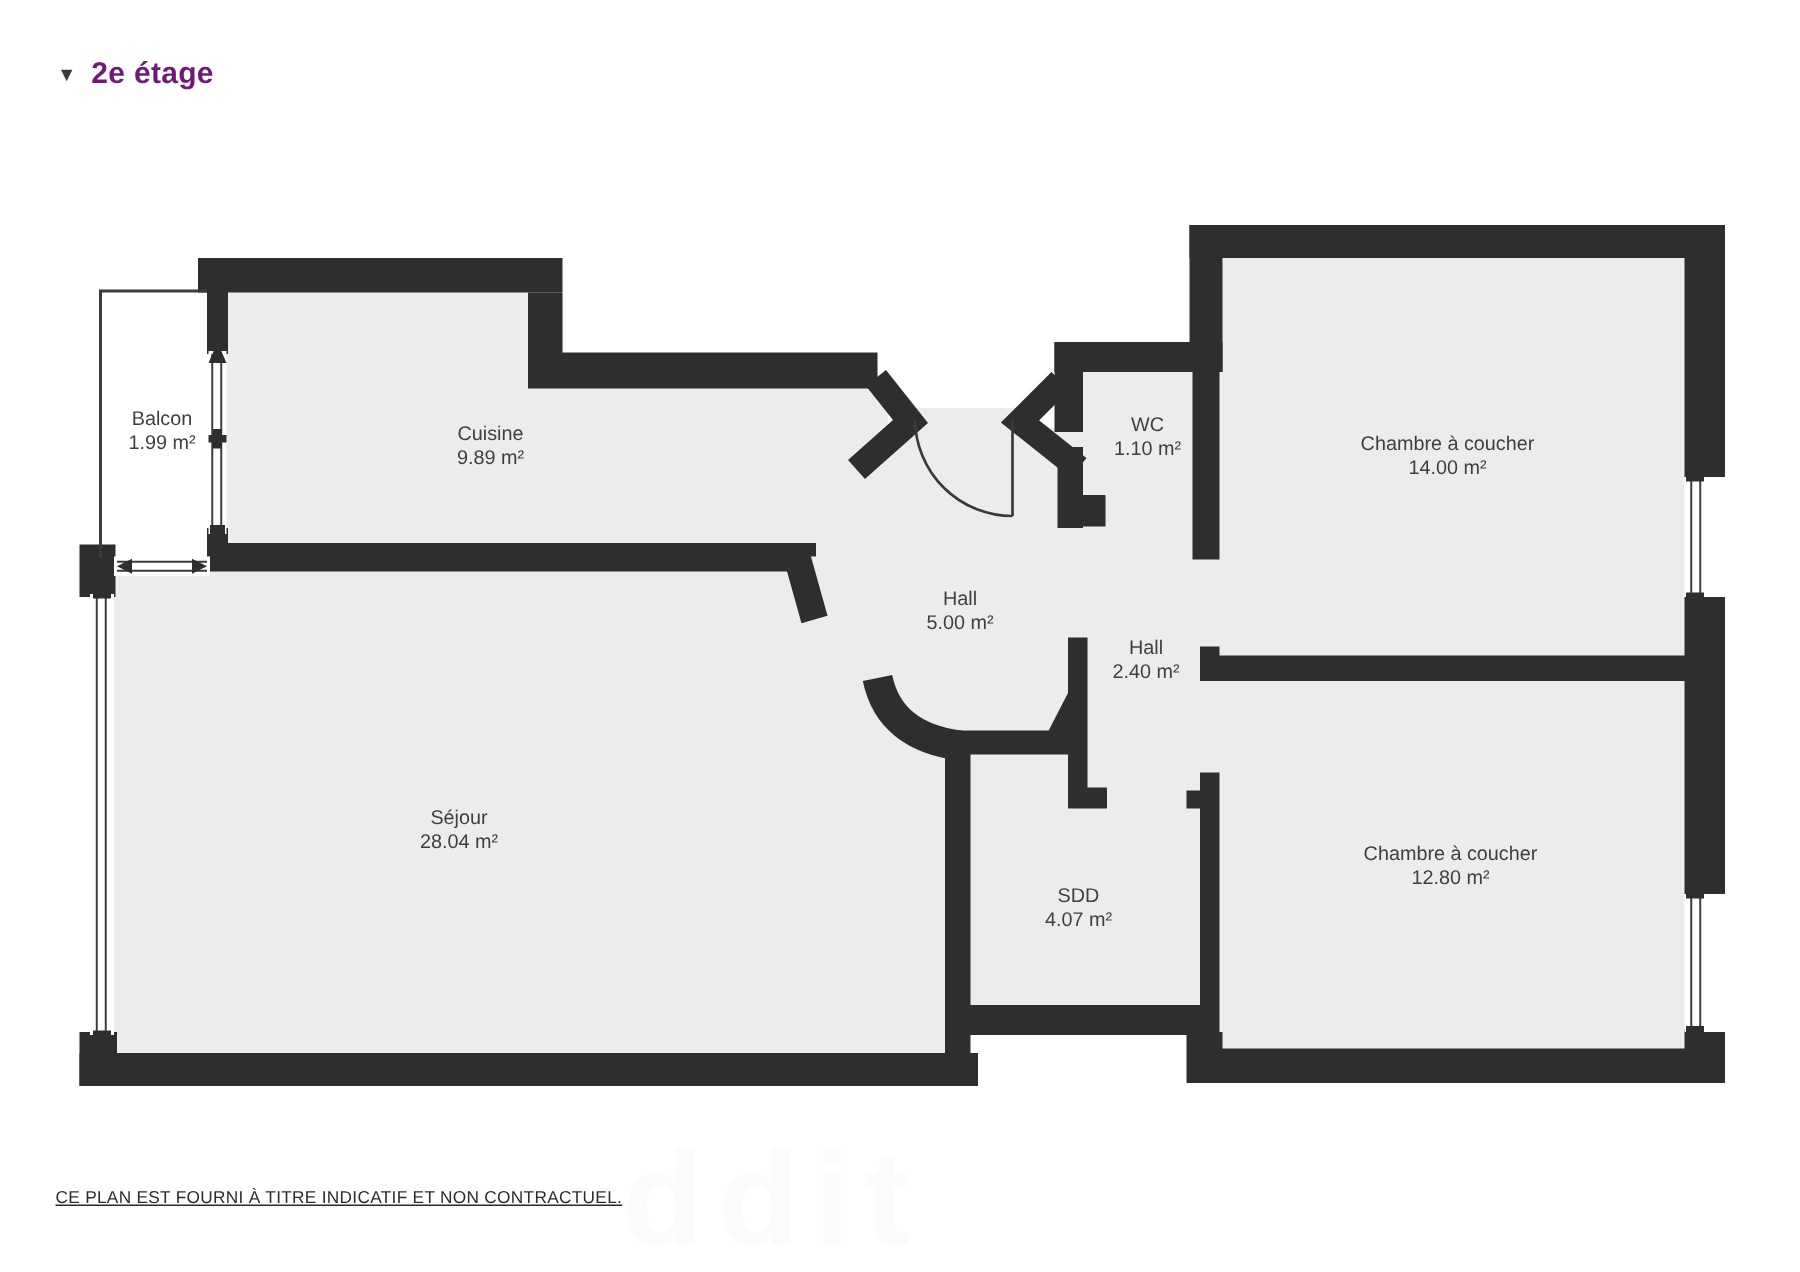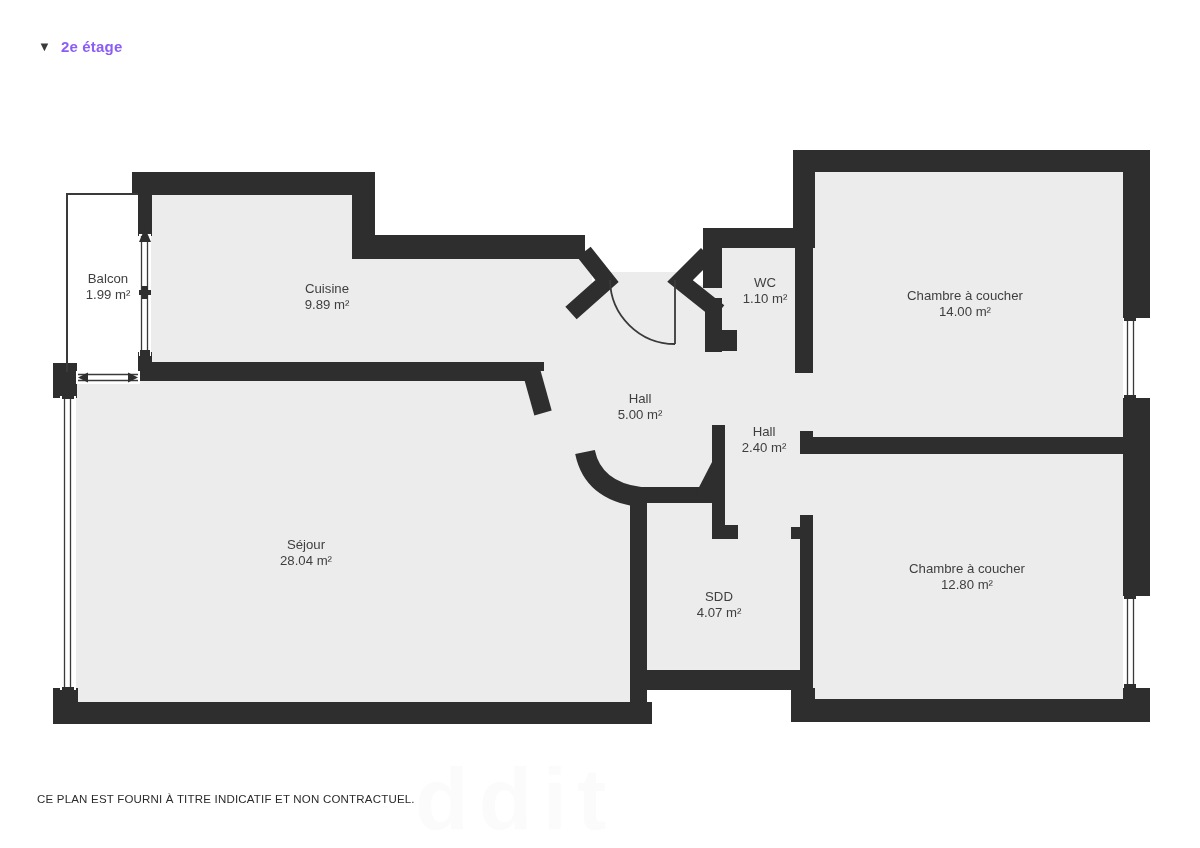--- a/index.html
+++ b/index.html
@@ -1,38 +1,38 @@
 <!DOCTYPE html>
 <html><head>
 <meta charset="utf-8">
 <style>
   html,body{margin:0;padding:0;background:#ffffff;}
   body{width:1200px;height:848px;position:relative;font-family:"Liberation Sans",sans-serif;overflow:hidden;}
 
   .plan-header{position:absolute;left:38px;top:38px;display:flex;align-items:center;gap:10px;cursor:pointer;}
   .tri{color:#3a3a3a;font-size:13px;line-height:1;}
-  .plan-title{font-size:15px;font-weight:bold;color:#8b5cf6;letter-spacing:.2px;}
+  .plan-title{font-size:20px;font-weight:bold;color:#701a75;letter-spacing:.2px;}
 
   .plan-svg{position:absolute;left:0;top:0;}
 
   .floor{fill:#ececec;}
   .wall{fill:#2e2e2e;}
   .wline{stroke:#2e2e2e;fill:none;}
   .thin-outline{stroke:#3a3a3a;stroke-width:2;fill:none;}
   .win-bg{fill:#ffffff;}
   .win-line{stroke:#3a3a3a;stroke-width:1.3;fill:none;}
   .win-tick{fill:#2e2e2e;}
   .door-line{stroke:#3a3a3a;stroke-width:1.8;fill:none;}
   .room-name,.room-area{font-family:"Liberation Sans",sans-serif;font-size:13.2px;fill:#3f3f3f;text-anchor:middle;}
 
   .watermark{position:absolute;left:415px;top:748px;width:360px;height:95px;
     font-size:88px;font-weight:bold;color:rgba(40,40,40,0.02);letter-spacing:10px;
     font-family:"Liberation Sans",sans-serif;user-select:none;}
 
-  .disclaimer{position:absolute;left:37px;top:793px;font-size:11.5px;color:#2b2b2b;letter-spacing:.2px;}
+  .disclaimer{position:absolute;left:37px;top:793px;font-size:11.5px;color:#2b2b2b;letter-spacing:.2px;text-decoration:underline;}
 </style>
 </head>
 <body>
 
 <div class="plan-header">
   <span class="tri">▼</span>
   <span class="plan-title">2e étage</span>
 </div>
 
 <svg class="plan-svg" width="1200" height="848" viewBox="0 0 1200 848">

